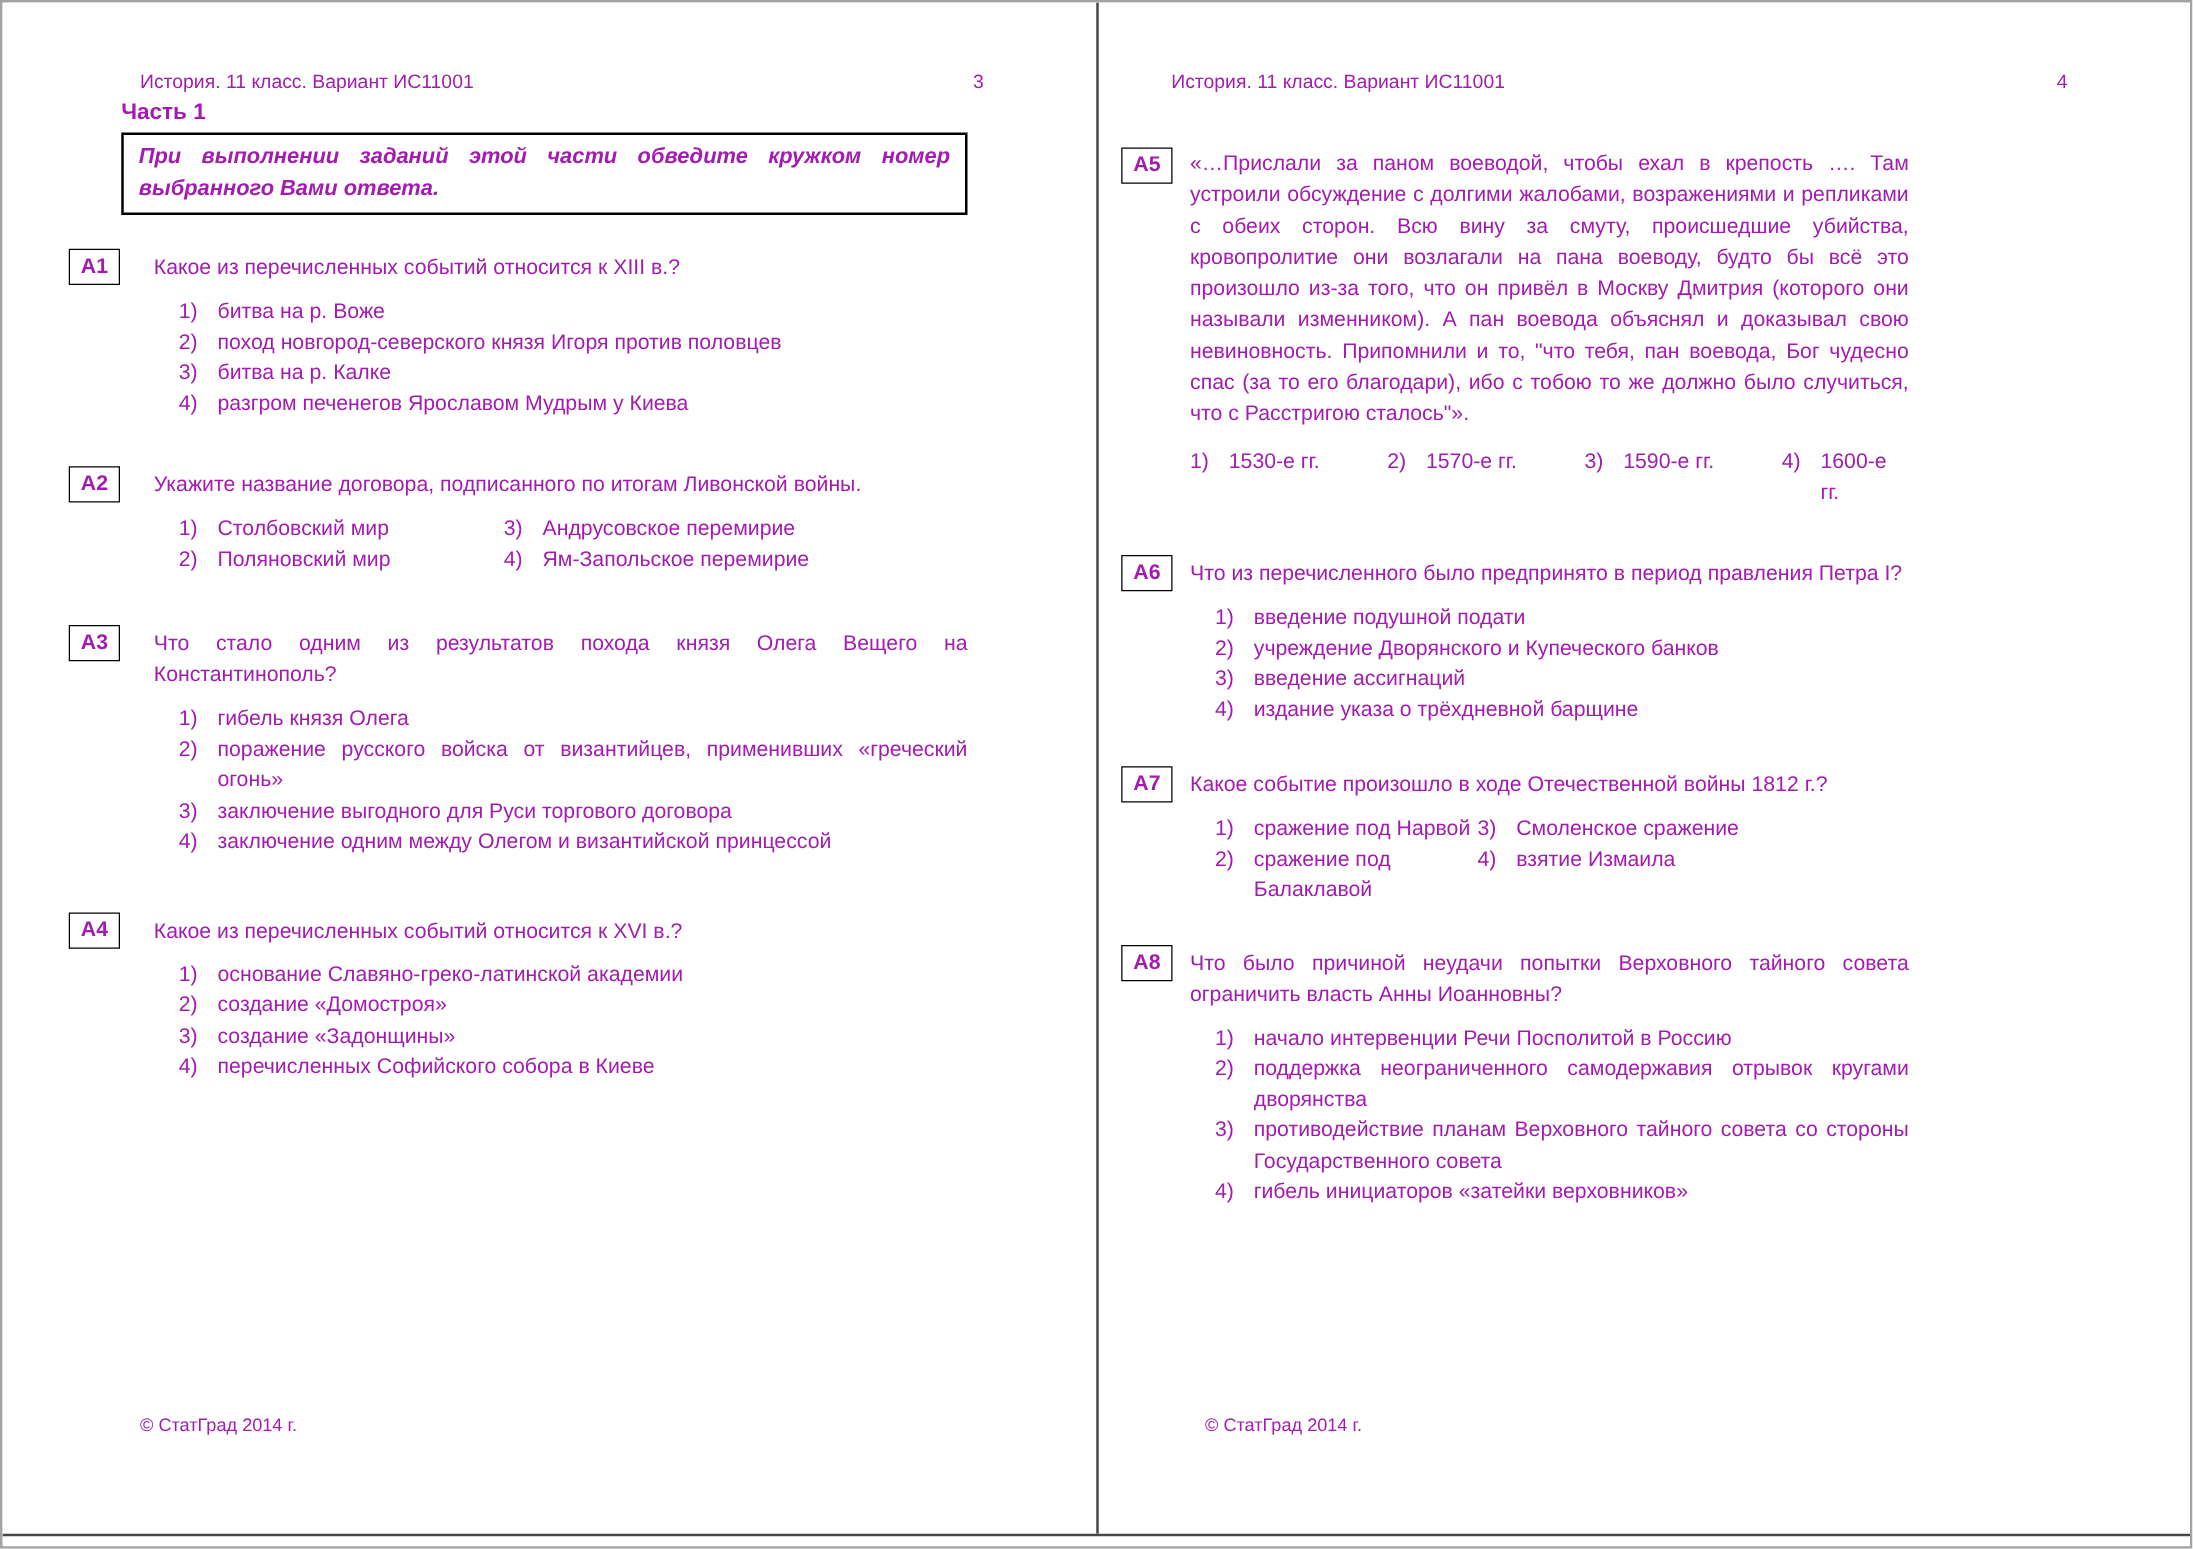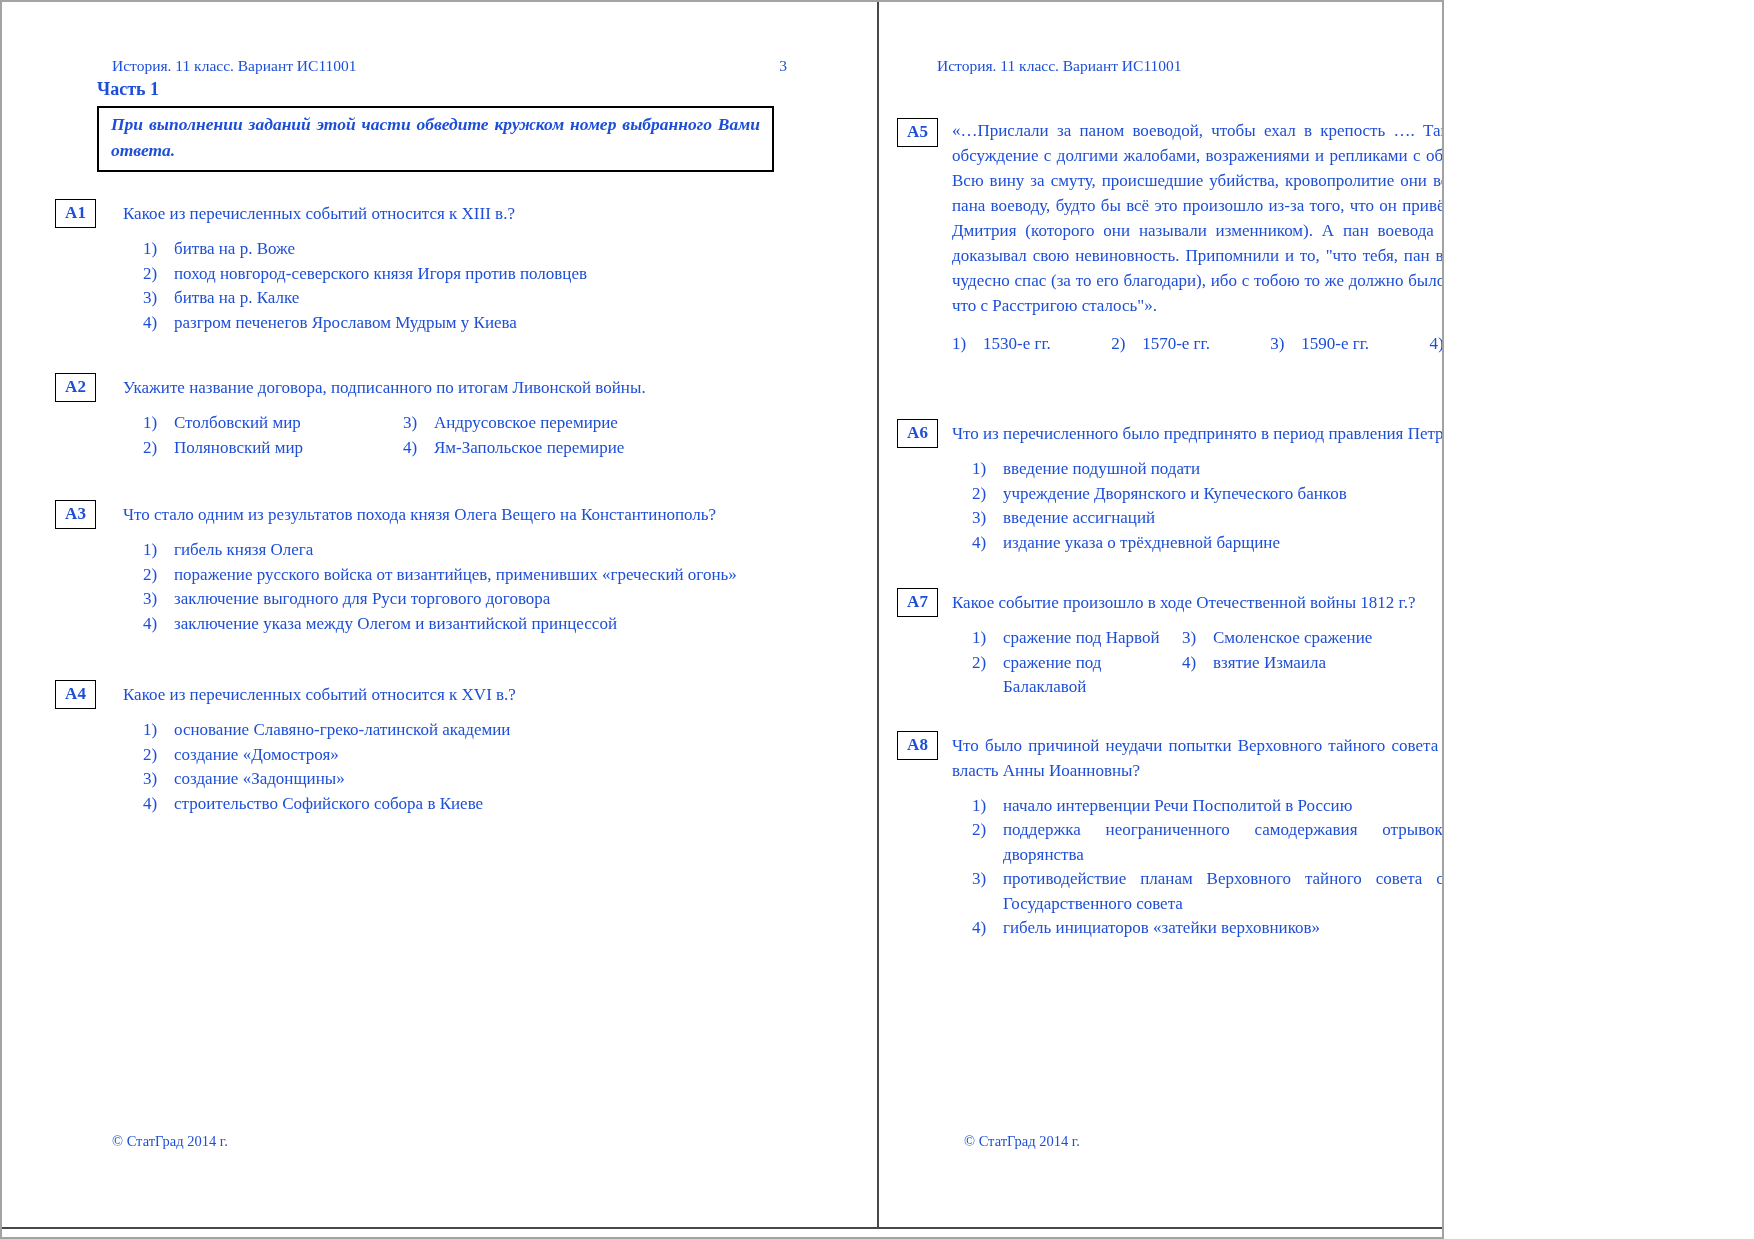--- a/index.html
+++ b/index.html
@@ -1,20 +1,20 @@
 <!DOCTYPE html>
 <html><head>
 <meta charset="utf-8">
 <style>
   * { margin:0; padding:0; box-sizing:border-box; }
   html,body { background:#ffffff; }
   .canvas {
-    position:relative; width:1444px; height:1239px;
+    position:relative; width:1754px; height:1239px;
     background:#ffffff; border:2px solid #a3a3a3; overflow:hidden;
-    font-family:Liberation Serif, serif; color:#1d4ed8;
+    font-family:Liberation Sans, sans-serif; color:#a21caf;
   }
   .divider { position:absolute; left:875px; top:0; width:2px; height:1225px; background:#474747; }
   .bottom-line { position:absolute; left:0; top:1225px; width:100%; height:2px; background:#474747; }
   .page { position:absolute; top:0; height:1225px; background:#fff; }
   .page-left  { left:0;   width:875px; }
   .page-right { left:877px; width:875px; }
 
   .hdr { display:flex; justify-content:space-between; font-size:15.5px; }
   .page-left  .hdr { margin:55px 90px 0 110px; }
   .page-right .hdr { margin:55px 100px 0 58px; }
@@ -139,21 +139,21 @@
           <div class="opt">
               <span class="num">2)</span>
               <span class="otext just">поражение русского войска от византийцев, применивших «греческий огонь»</span>
             </div>
           <div class="opt">
               <span class="num">3)</span>
               <span class="otext">заключение выгодного для Руси торгового договора</span>
             </div>
           <div class="opt">
               <span class="num">4)</span>
-              <span class="otext">заключение указа между Олегом и византийской принцессой</span>
+              <span class="otext">заключение одним между Олегом и византийской принцессой</span>
             </div>
         </div>
       </div>
     </div>
 
     <div class="q mt44">
       <div class="qlabel">А4</div>
       <div class="qbody">
         <div class="qtext">Какое из перечисленных событий относится к XVI в.?</div>
         <div class="opts">
@@ -164,21 +164,21 @@
           <div class="opt">
               <span class="num">2)</span>
               <span class="otext">создание «Домостроя»</span>
             </div>
           <div class="opt">
               <span class="num">3)</span>
               <span class="otext">создание «Задонщины»</span>
             </div>
           <div class="opt">
               <span class="num">4)</span>
-              <span class="otext">строительство Софийского собора в Киеве</span>
+              <span class="otext">перечисленных Софийского собора в Киеве</span>
             </div>
         </div>
       </div>
     </div>
 
     <div class="footer">© СтатГрад 2014 г.</div>
   </div>
 
   <div class="page page-right">
     <div class="hdr">

